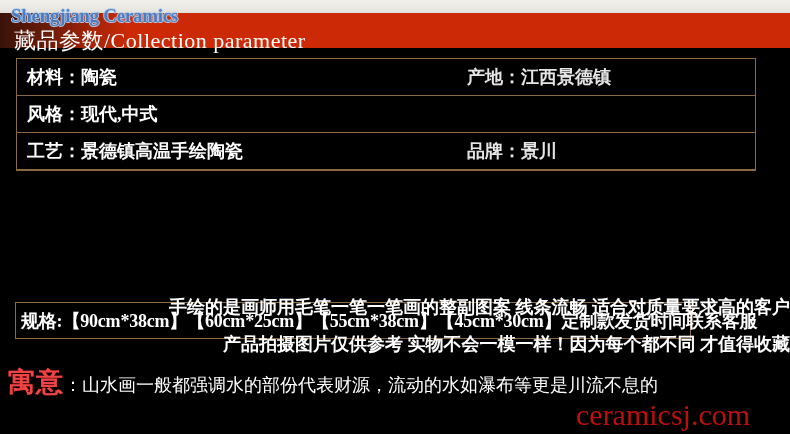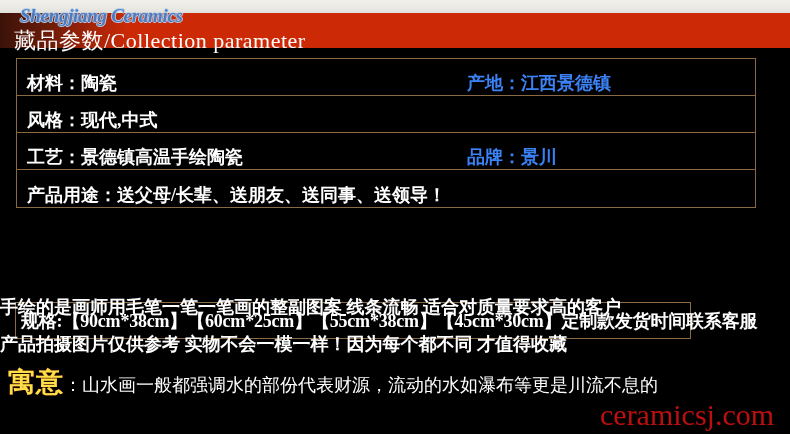--- a/index.html
+++ b/index.html
@@ -52,25 +52,24 @@
   .title-bar-underline {
     position: absolute;
     left: 0; top: 48px;
     width: 790px; height: 3px;
     background: #000000;
   }
 
   
   .wm-brand {
     position: absolute;
-    left: 20px; top: 5px;
+    left: 11px; top: 5px;
     font-family: "Liberation Serif", "DejaVu Serif", serif;
     font-size: 19px;
     font-weight: bold;
-    font-style: italic;
     color: #4a7fc8;
     letter-spacing: -0.3px;
     white-space: nowrap;
     z-index: 5;
     text-shadow:
       1px 0 0 #b9cfe8, -1px 0 0 #b9cfe8,
       0 1px 0 #b9cfe8, 0 -1px 0 #b9cfe8;
     opacity: 0.95;
     pointer-events: none;
   }
@@ -83,35 +82,35 @@
     border: 1px solid #8a6a44;
     border-collapse: collapse;
     box-sizing: border-box;
   }
   .param-row {
     position: relative;
     height: 37px;
     border-bottom: 1px solid #8a6a44;
     box-sizing: border-box;
     display: flex;
-    align-items: flex-end;
+    align-items: center;
   }
   .param-row.last { border-bottom: none; }
   .param-cell-left {
     color: #ffffff;
     font-size: 18px;
     font-weight: bold;
     padding-left: 10px;
     white-space: nowrap;
     flex: 0 0 auto;
   }
   .param-cell-right {
     position: absolute;
     left: 450px;
-    color: #3b82f6;
+    color: #e5e5e5;
     font-size: 18px;
     font-weight: bold;
     white-space: nowrap;
   }
   .row-wide {
     position: absolute;
     left: -2px; top: 243px;
     width: 676px;
     height: 37px;
     border: 1px solid #8a6a44;
@@ -122,21 +121,21 @@
   .row-wide .param-cell-left {
     padding-left: 5px;
     font-size: 18px;
     letter-spacing: -0.2px;
   }
 
   
   .desc-line {
     position: absolute;
     width: 790px;
-    text-align: left;
+    text-align: right;
     color: #ffffff;
     font-size: 18px;
     font-weight: bold;
     white-space: nowrap;
   }
   .desc-1 { top: 295px; }
   .desc-2 { top: 332px; }
 
   
   .meaning-wrap {
@@ -144,33 +143,33 @@
     left: 8px; top: 366px;
     width: 780px;
   }
   .meaning-line {
     color: #ffffff;
     font-size: 18px;
     white-space: nowrap;
     line-height: 33px;
   }
   .meaning-label {
-    color: #fde047;
+    color: #ef4444;
     font-size: 27px;
     font-weight: bold;
     letter-spacing: 1px;
     text-shadow: 0 0 1px #7d0808;
   }
   .meaning-colon { color: #ffffff; font-size: 18px; }
   .meaning-line-2 { padding-left: 2px; }
 
   
   .wm-url {
     position: absolute;
-    left: 600px; top: 398px;
+    left: 576px; top: 398px;
     font-family: "Liberation Serif", "DejaVu Serif", serif;
     font-size: 30px;
     color: #cc1111;
     letter-spacing: 0px;
     white-space: nowrap;
     z-index: 6;
     opacity: 0.93;
     pointer-events: none;
     text-align: center;
   }
@@ -198,23 +197,20 @@
     <div class="param-row">
       <span class="param-cell-left">风格：现代,中式</span>
     </div>
 
     <div class="param-row">
       <span class="param-cell-left">工艺：景德镇高温手绘陶瓷</span>
       <span class="param-cell-right">品牌：景川</span>
     </div>
 
 
-    <div class="param-row last">
-      <span class="param-cell-left">产品用途：送父母/长辈、送朋友、送同事、送领导！</span>
-    </div>
 
     <div class="row-wide">
       <span class="param-cell-left">规格:【90cm*38cm】【60cm*25cm】【55cm*38cm】【45cm*30cm】定制款发货时间联系客服</span>
     </div>
 
   </div>
 
   <div class="desc-line desc-1">手绘的是画师用毛笔一笔一笔画的整副图案 线条流畅 适合对质量要求高的客户</div>
   <div class="desc-line desc-2">产品拍摄图片仅供参考 实物不会一模一样！因为每个都不同 才值得收藏</div>
 

